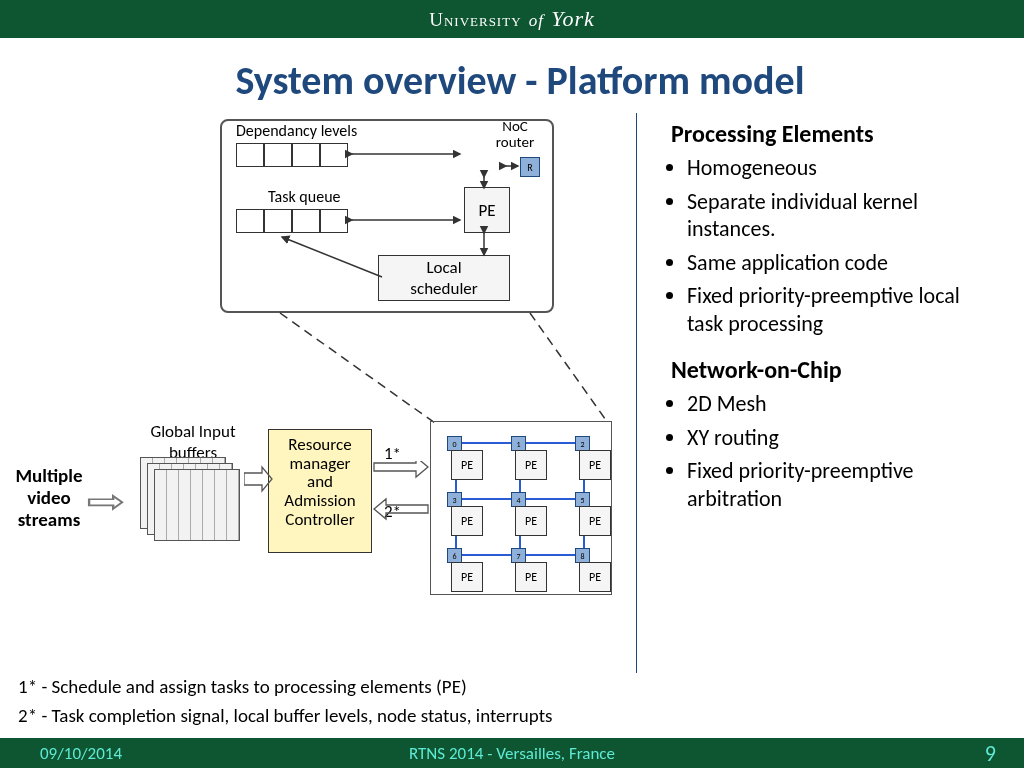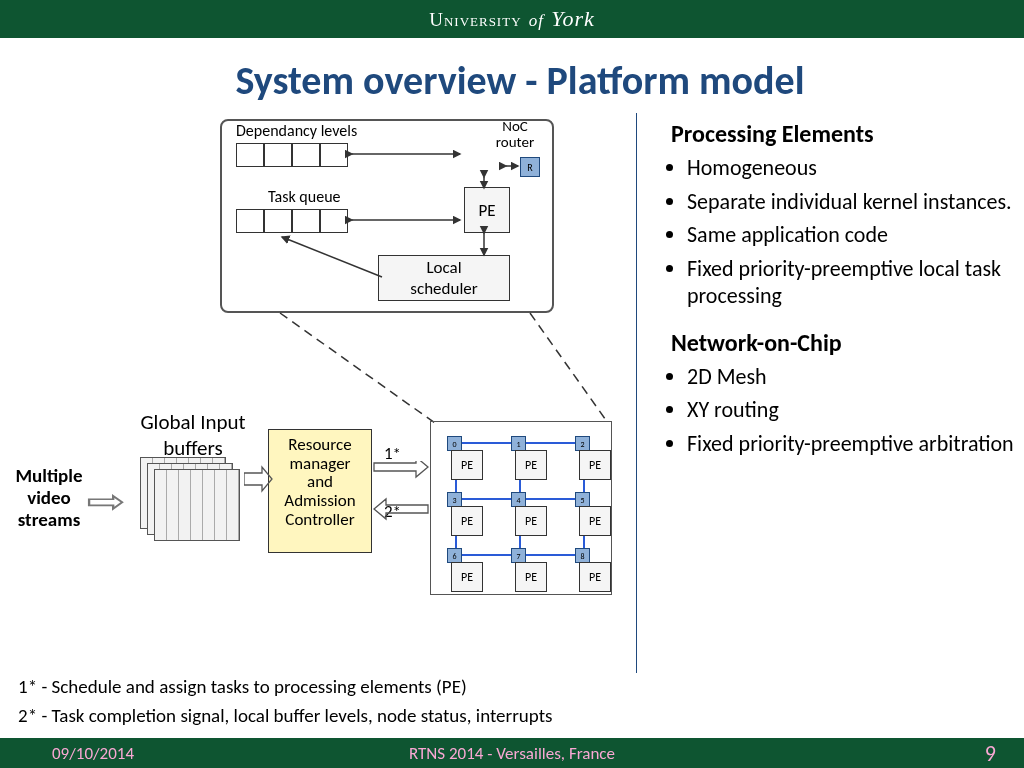--- a/index.html
+++ b/index.html
@@ -4,47 +4,47 @@
 <style>
   html, body { margin:0; padding:0; width:1024px; height:768px; font-family:"Calibri","Segoe UI",Arial,sans-serif; background:#fff; overflow:hidden; }
   .header { background:#0e5531; height:38px; display:flex; align-items:center; justify-content:center; }
   .header-txt { color:#fff; font-family:"Times New Roman",serif; font-size:19px; letter-spacing:1px; }
   .header-txt .of { font-style:italic; font-family:cursive; margin:0 2px; font-size:17px; }
   .sc { font-variant:small-caps; }
   .title { text-align:center; color:#1f497d; font-weight:bold; font-size:40px; margin:18px 0 8px;padding-left:16px; }
   .body { display:flex; height:600px; }
   .left { width:630px; position:relative; }
   .divider { width:1px; background:#1f497d; margin:0 6px; height:560px; align-self:flex-start; }
-  .right { flex:1; padding:0 8px 0 10px; font-size:22px; color:#000; }
+  .right { flex:1; padding:0 36px 0 10px; font-size:22px; color:#000; }
   .right h3 { margin:6px 0 6px 18px; font-size:24px; font-weight:bold; }
   .right ul { margin:0 0 18px; padding-left:34px; }
   .right li { margin:6px 0; line-height:1.25; }
   .legend { font-size:19px; margin-left:18px; line-height:1.5; }
-  .footer { position:absolute; bottom:0; left:0; right:0; height:30px; background:#0e5531; color:#f9a8d4; display:flex; align-items:center; font-size:17px;padding-left:12px; }
+  .footer { position:absolute; bottom:0; left:0; right:0; height:30px; background:#0e5531; color:#5eead4; display:flex; align-items:center; font-size:17px; }
   .footer .date { margin-left:40px; }
   .footer .venue { position:absolute; left:50%; transform:translateX(-50%); }
   .footer .page { margin-left:auto; margin-right:28px; font-size:22px; }
 
   
   .diagram { position:relative; width:620px; height:560px; font-size:15px; color:#000; }
 
   
   .detail { position:absolute; left:220px; top:6px; width:330px; height:190px; border:2px solid #555; border-radius:8px; background:#fff; }
   .detail .depbuf-lbl { position:absolute; left:14px; top:0; font-size:16px; }
   .detail .noc-lbl { position:absolute; right:10px; top:-2px; font-size:15px; text-align:center; width:54px; line-height:1.05; }
   .detail .router-box { position:absolute; right:12px; top:36px; width:18px; height:18px; border:1px solid #1f497d; background:#8fb1d9; font-size:10px; display:flex; align-items:center; justify-content:center; }
   .buffer { position:absolute; display:flex; }
   .buffer div { width:26px; height:22px; border:1px solid #333; background:#fff; }
   .taskq-lbl { position:absolute; left:46px; top:66px; font-size:16px; }
   .pe-box { position:absolute; right:42px; top:66px; width:44px; height:44px; border:1px solid #333; background:#f5f5f5; display:flex; align-items:center; justify-content:center; font-size:17px; }
   .sched { position:absolute; right:42px; bottom:10px; width:130px; height:44px; border:1px solid #333; background:#f5f5f5; display:flex; align-items:center; justify-content:center; font-size:17px; text-align:center; }
 
   .mvs { position:absolute; left:8px; top:352px; width:82px; font-weight:bold; font-size:19px; text-align:center; line-height:1.15; }
   .bigarrow { position:absolute; left:92px; top:368px; font-size:34px; color:#777; transform:scaleX(1.4); }
-  .gib-lbl { position:absolute; left:138px; top:296px; font-size:21px; text-align:center; width:110px; }
+  .gib-lbl { position:absolute; left:138px; top:308px; font-size:17px; text-align:center; width:110px; }
   .gib { position:absolute; left:140px; top:344px; width:104px; height:86px; }
   .gib .sheet { position:absolute; width:84px; height:70px; border:1px solid #555; background:#f2f2f2; display:flex; }
   .gib .sheet span { flex:1; border-right:1px solid #aaa; }
   .rmac { position:absolute; left:268px; top:316px; width:104px; height:124px; border:1px solid #333; background:#fff6bf; font-size:17px; text-align:center; padding-top:6px; box-sizing:border-box; line-height:1.1; }
   .grid { position:absolute; left:430px; top:308px; width:180px; height:172px; border:1px solid #555; }
   .peMini { position:absolute; width:30px; height:28px; border:1px solid #333; background:#f5f5f5; font-size:12px; display:flex; align-items:center; justify-content:center; }
   .rMini { position:absolute; width:13px; height:13px; border:1px solid #1f497d; background:#8fb1d9; font-size:8px; display:flex; align-items:center; justify-content:center; }
   .blueLine { position:absolute; background:#2a5bd7; }
   .lbl12 { position:absolute; font-size:17px; }
   svg.arrows { position:absolute; left:0; top:0; }

